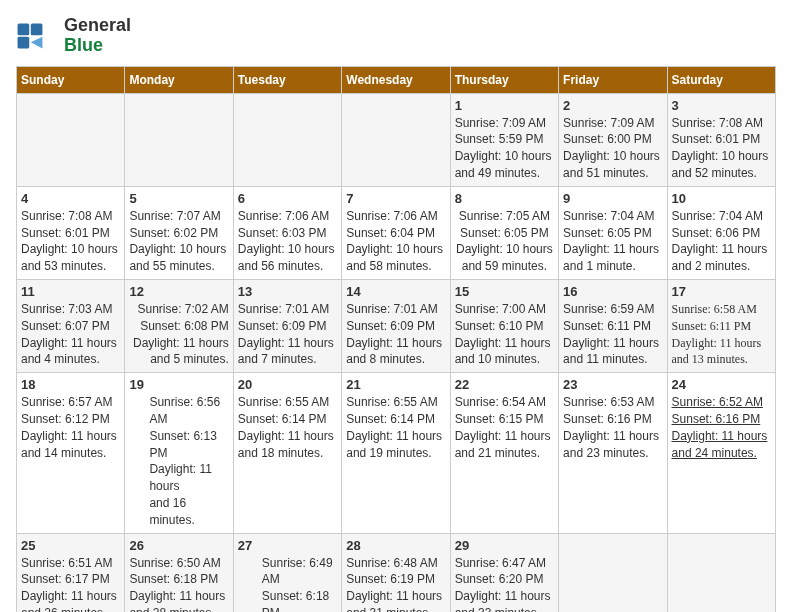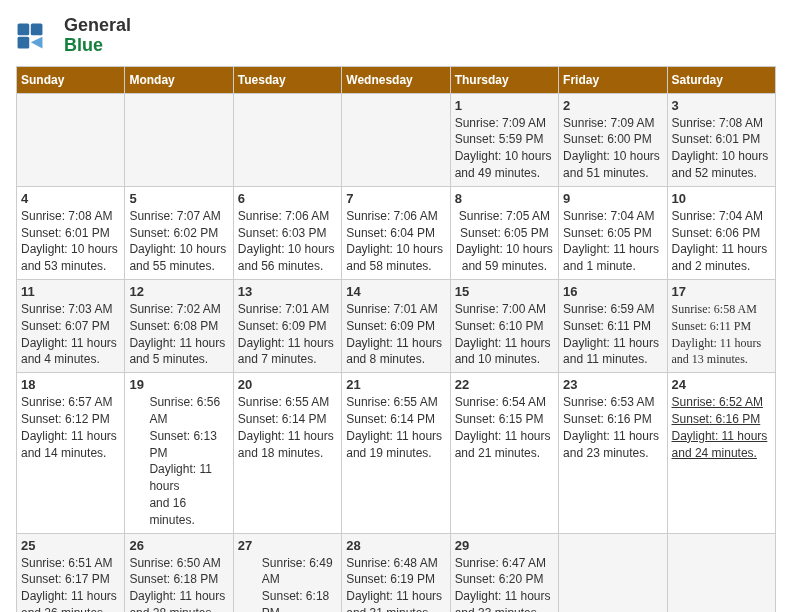--- a/index.html
+++ b/index.html
@@ -202,21 +202,21 @@
       <tr>
         <td>
           <span class="day-number">11</span>
           <div class="day-info" style="white-space: pre-line;">Sunrise: 7:03 AM
 Sunset: 6:07 PM
 Daylight: 11 hours
 and 4 minutes.</div>
         </td>
         <td>
           <span class="day-number">12</span>
-          <div class="day-info" style="white-space: pre-line;">Sunrise: 7:02 AM
+          <div class="day-info" style="white-space: pre-line; text-align: right;">Sunrise: 7:02 AM
 Sunset: 6:08 PM
 Daylight: 11 hours
 and 5 minutes.</div>
         </td>
         <td>
           <span class="day-number">13</span>
           <div class="day-info" style="white-space: pre-line;">Sunrise: 7:01 AM
 Sunset: 6:09 PM
 Daylight: 11 hours
 and 7 minutes.</div>

